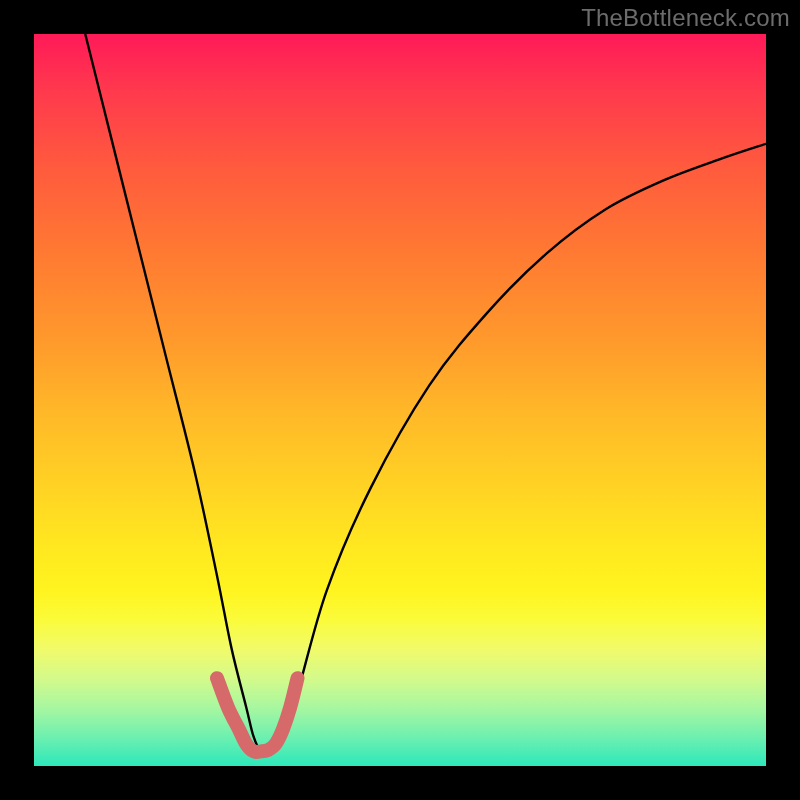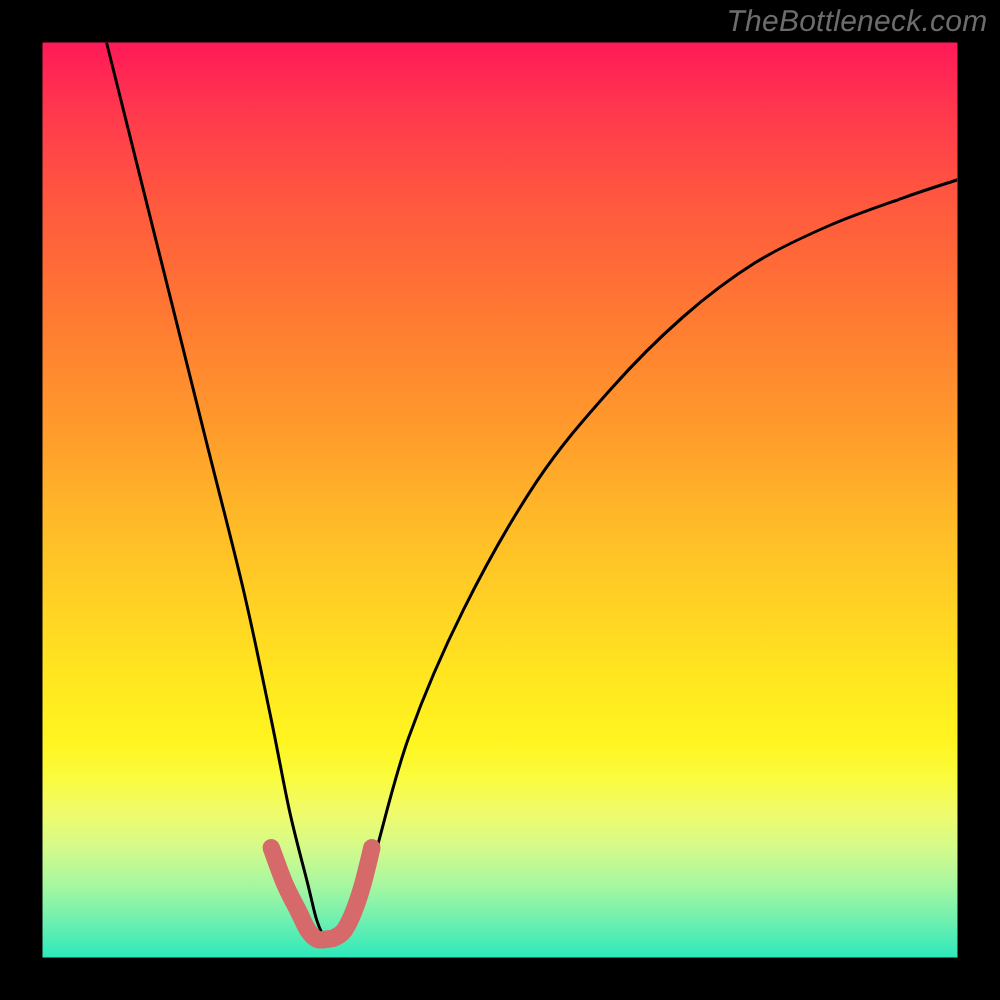--- a/index.html
+++ b/index.html
@@ -9,21 +9,20 @@
     height: 800px;
     overflow: hidden;
     background: #000;
     font-family: Arial, Helvetica, sans-serif;
   }
   .frame {
     position: absolute;
     left: 0; top: 0;
     width: 800px; height: 800px;
     background: #000;
-    font-style: italic;
   }
   .plot {
     position: absolute;
     left: 34px;
     top: 34px;
     width: 732px;
     height: 732px;
     
     background: linear-gradient(to bottom,
       #ff1a58 0%,

